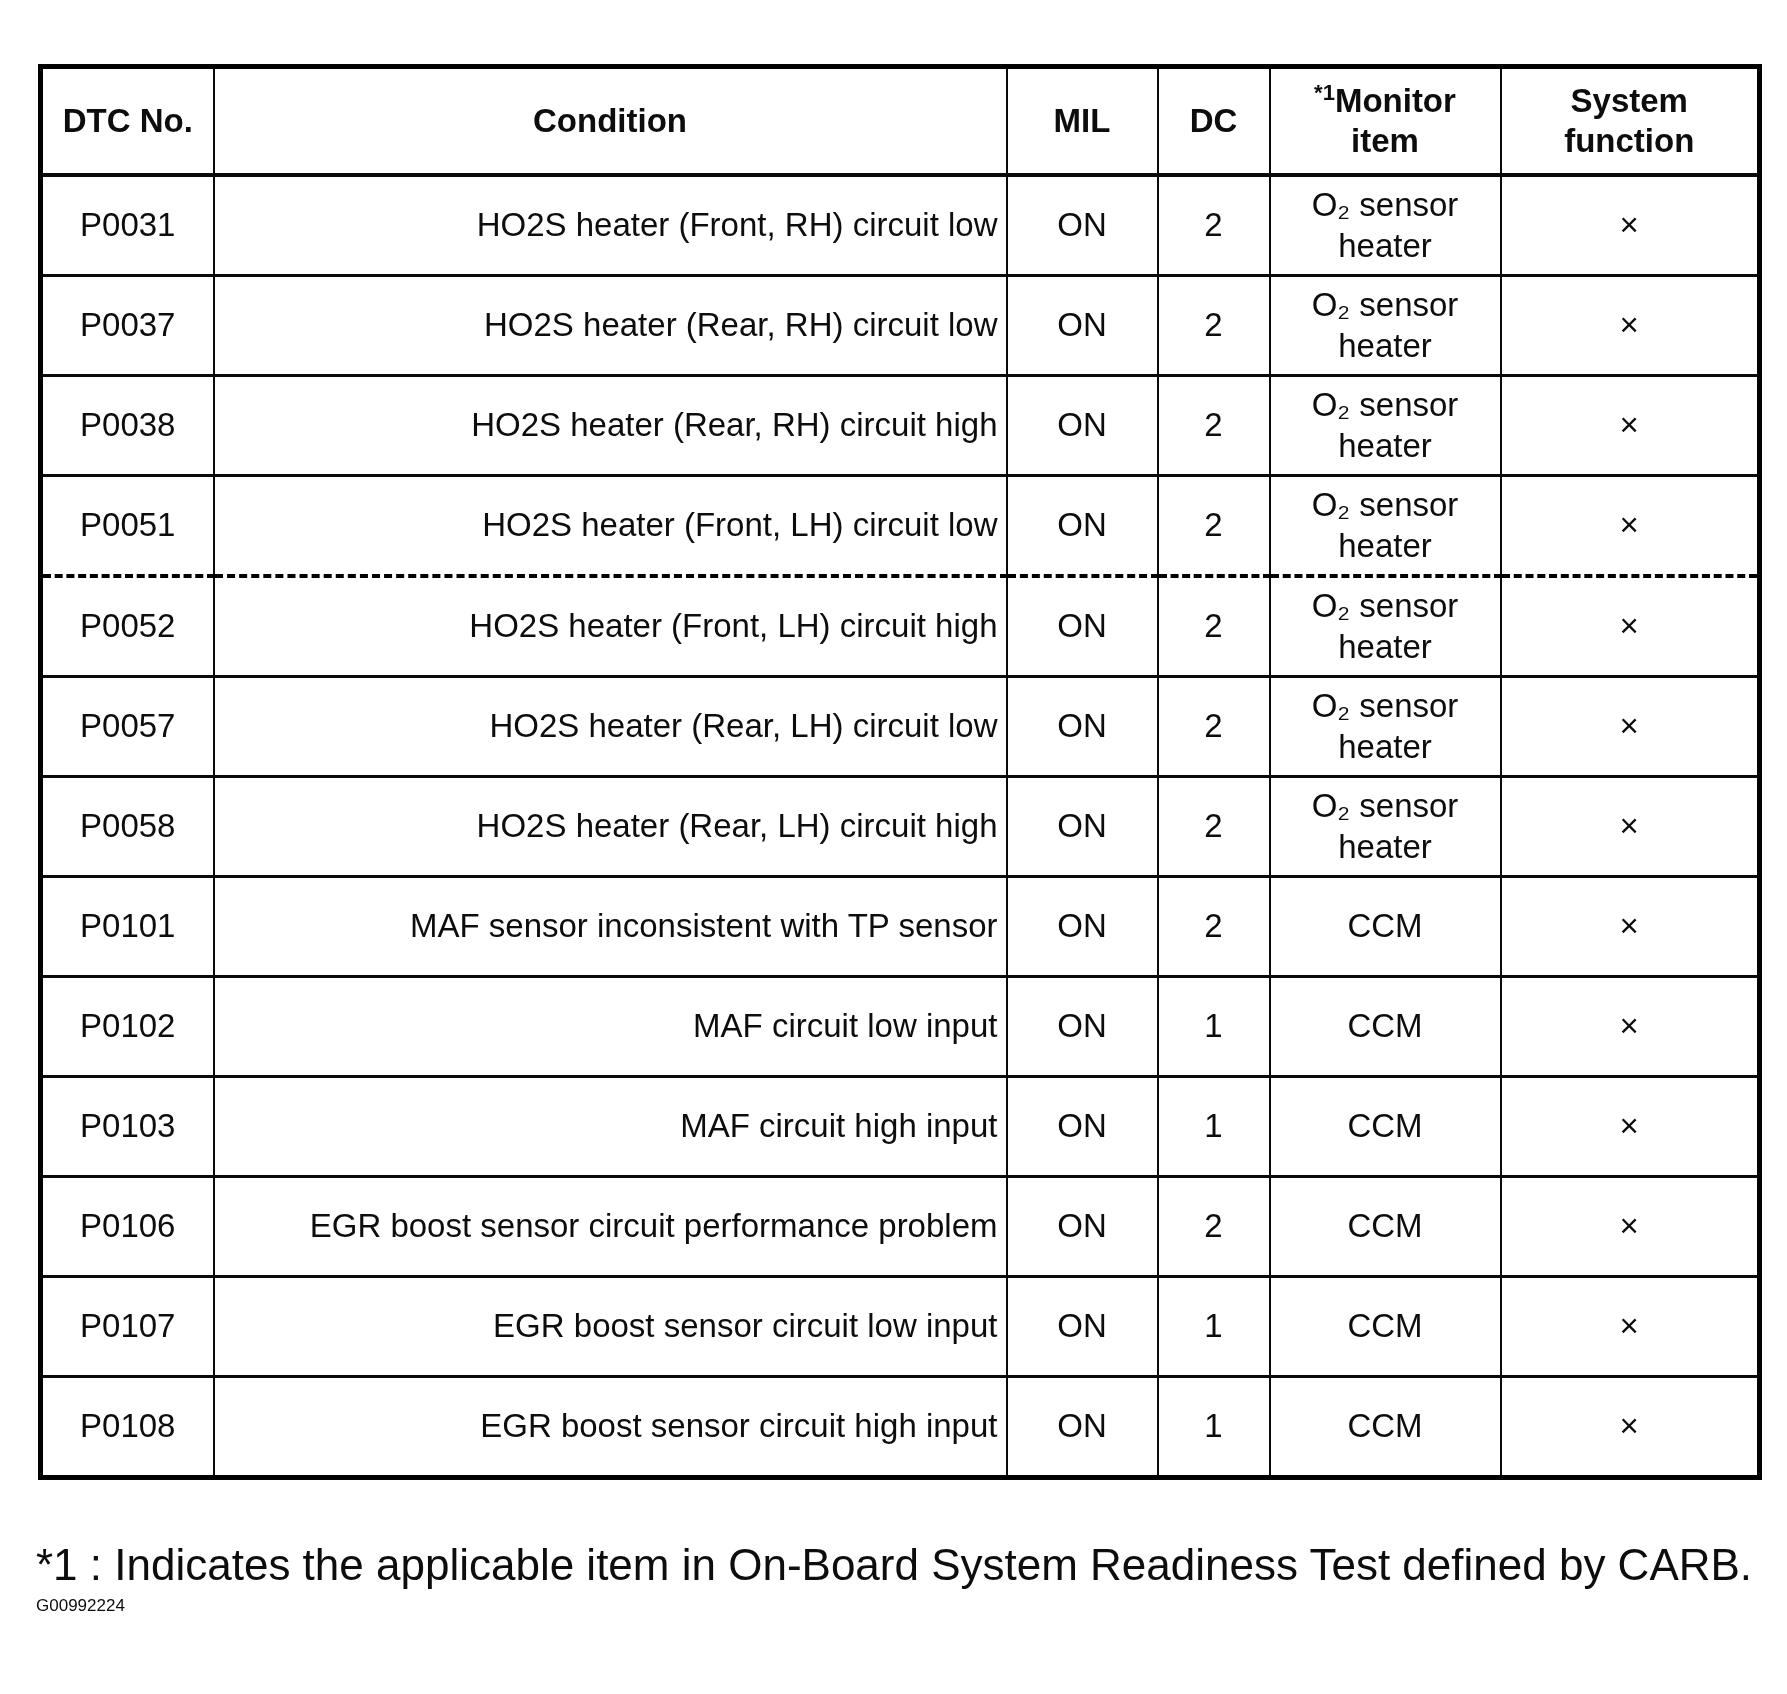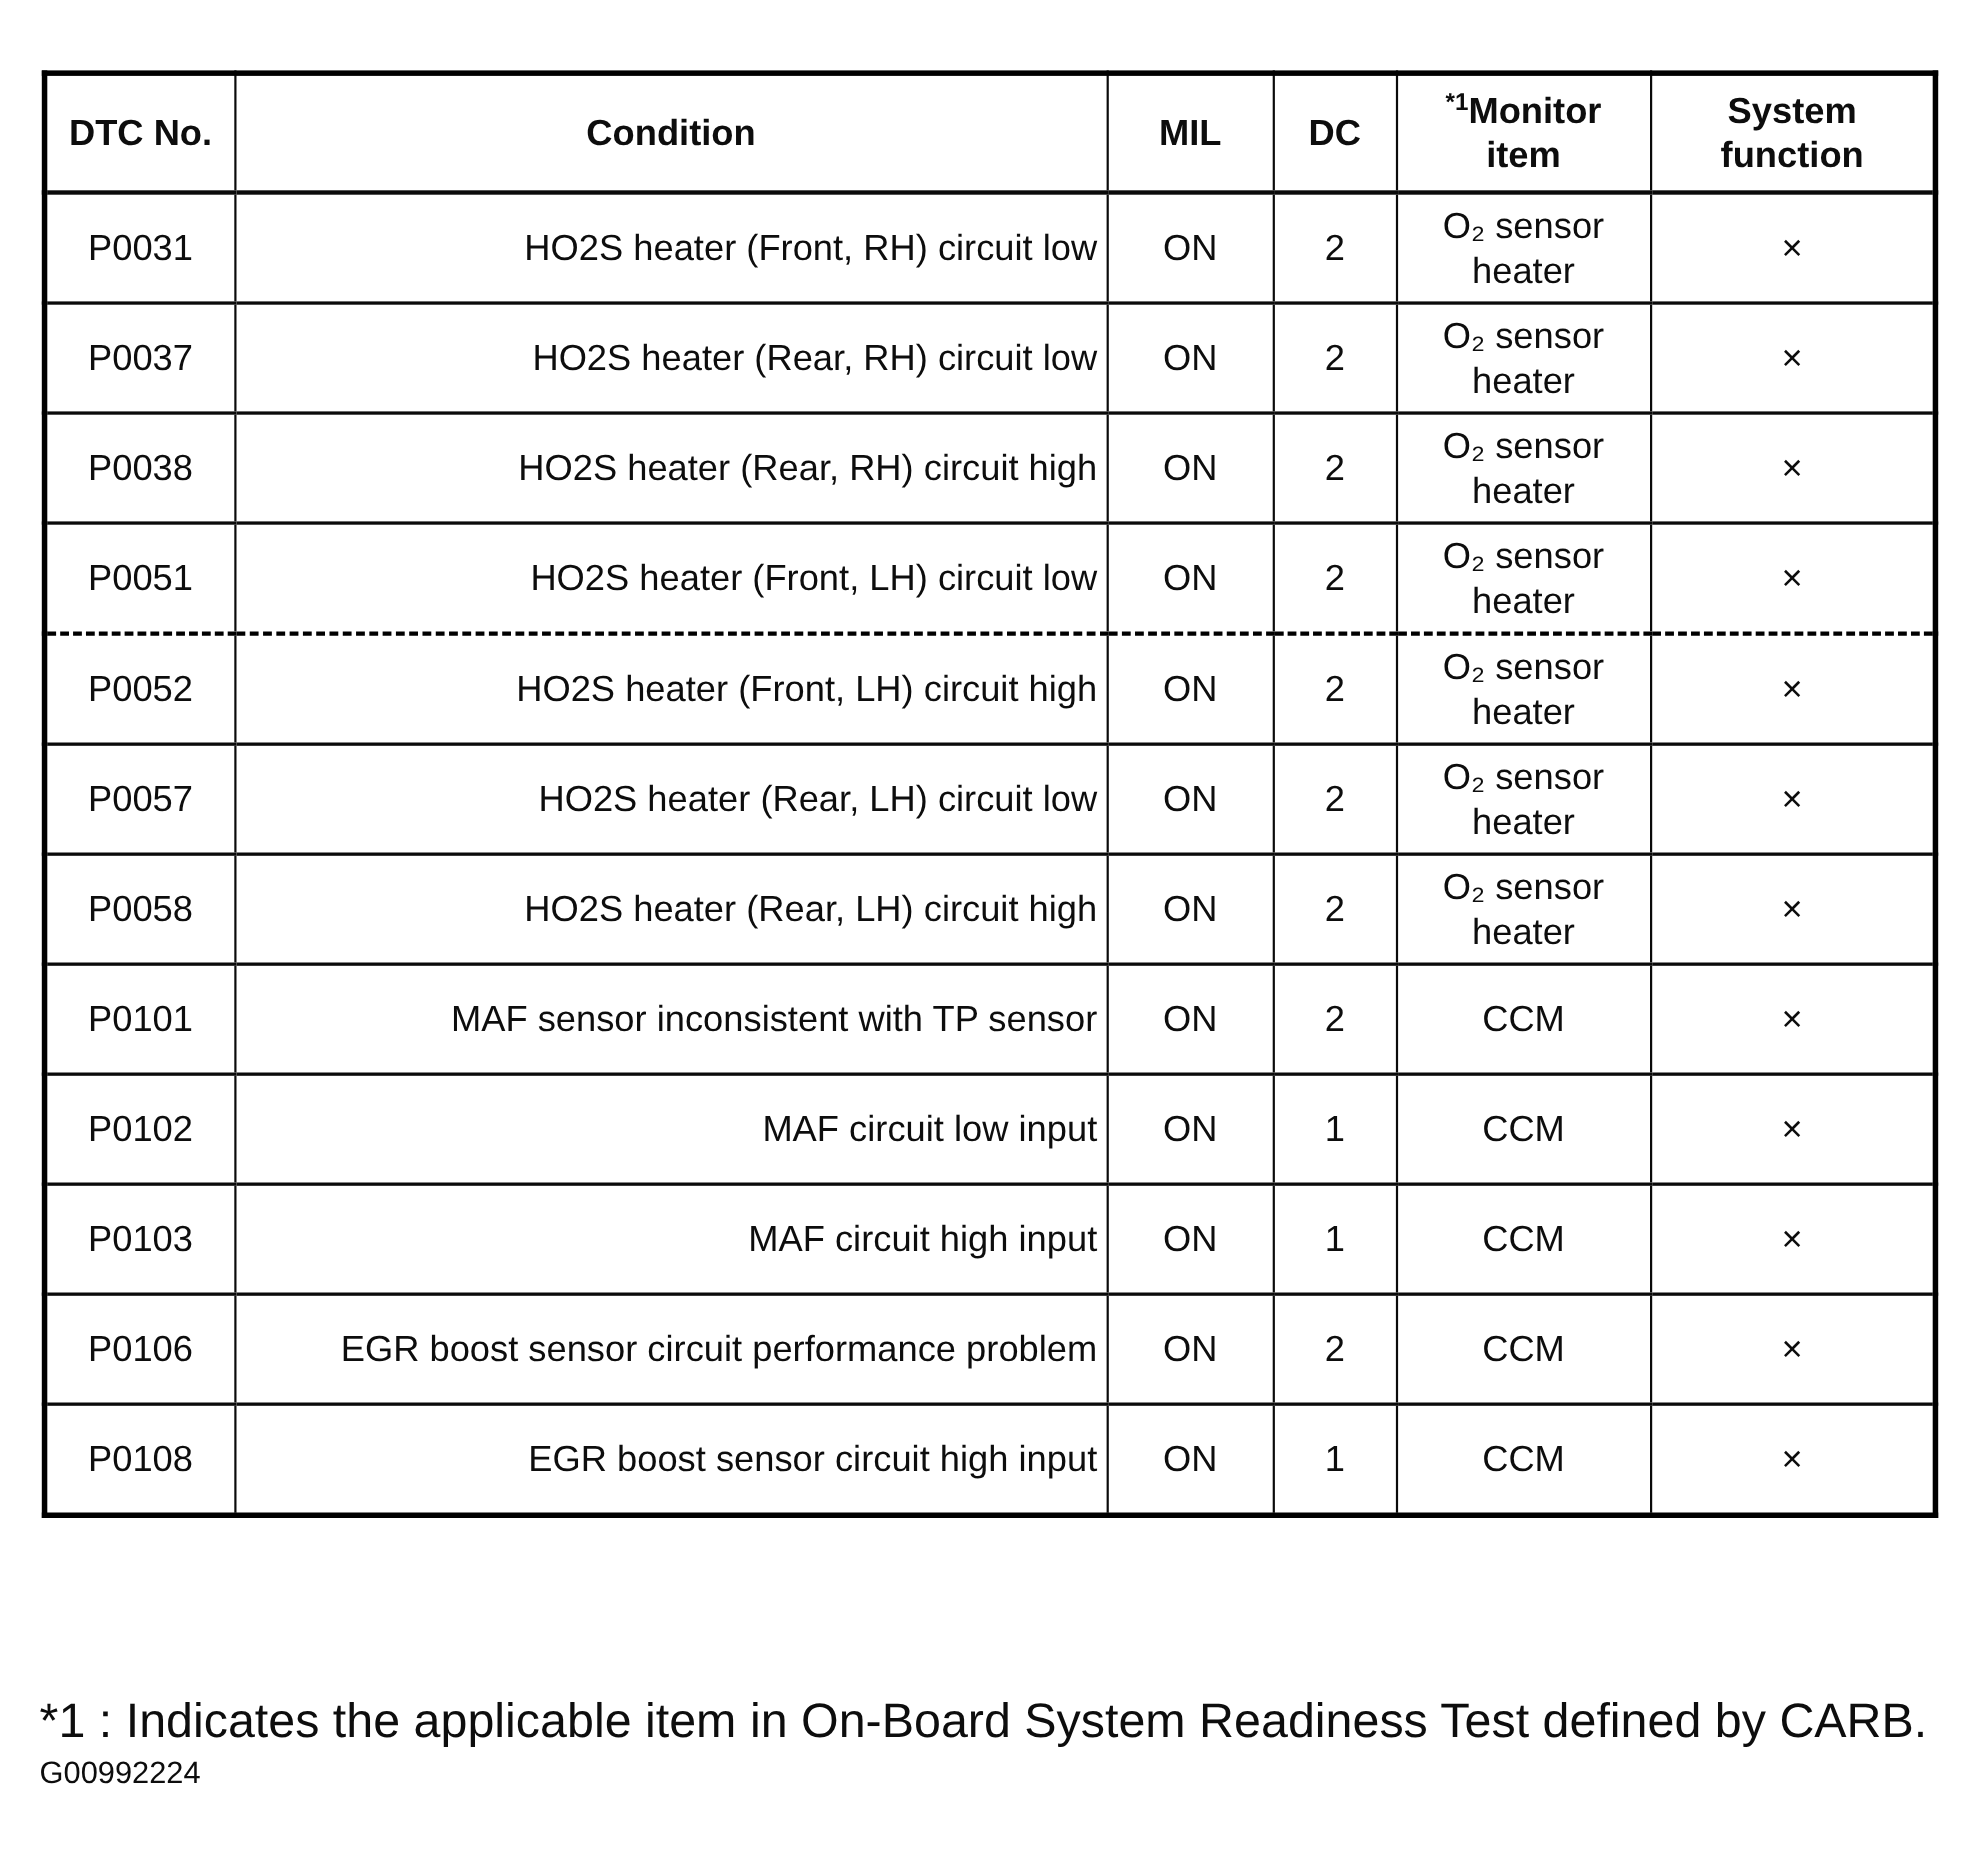--- a/index.html
+++ b/index.html
@@ -66,21 +66,21 @@
     left: 36px;
     top: 1540px;
     font-size: 44px;
     color: #0d0d0d;
     white-space: nowrap;
   }
   .figure-id {
     position: absolute;
     left: 36px;
     top: 1596px;
-    font-size: 28px;
+    font-size: 17px;
     color: #0d0d0d;
   }
 </style>
 </head>
 <body>
 
 <div class="page">
 
   <table class="dtc">
     <colgroup>
@@ -184,20 +184,28 @@
     </tr>
         <tr>
       <td class="cell-dtc">P0106</td>
       <td class="cell-condition">EGR boost sensor circuit performance problem</td>
       <td class="cell-mil">ON</td>
       <td class="cell-dc">2</td>
       <td class="cell-monitor">CCM</td>
       <td class="cell-memory">×</td>
     </tr>
         <tr>
+      <td class="cell-dtc">P0107</td>
+      <td class="cell-condition">EGR boost sensor circuit low input</td>
+      <td class="cell-mil">ON</td>
+      <td class="cell-dc">1</td>
+      <td class="cell-monitor">CCM</td>
+      <td class="cell-memory">×</td>
+    </tr>
+        <tr>
       <td class="cell-dtc">P0108</td>
       <td class="cell-condition">EGR boost sensor circuit high input</td>
       <td class="cell-mil">ON</td>
       <td class="cell-dc">1</td>
       <td class="cell-monitor">CCM</td>
       <td class="cell-memory">×</td>
     </tr>
       </tbody>
   </table>
 

